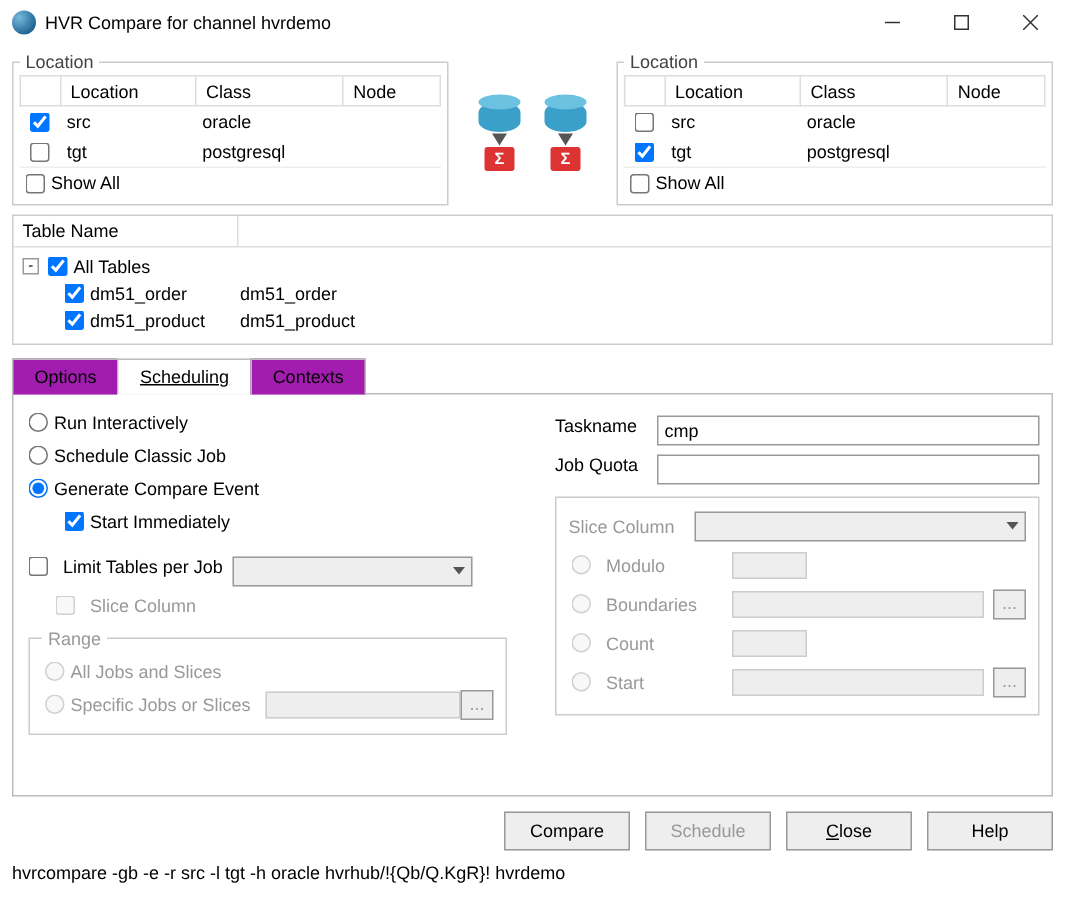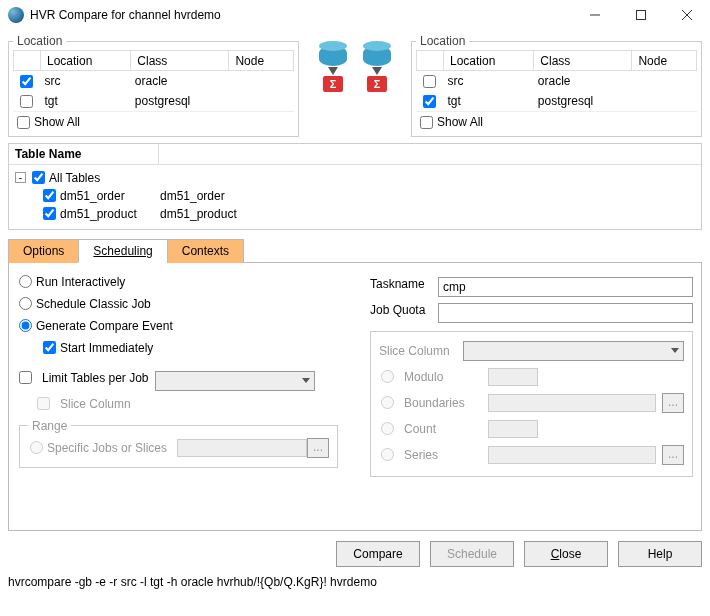--- a/index.html
+++ b/index.html
@@ -5,45 +5,45 @@
   * { box-sizing: border-box; font-family: "Segoe UI", Tahoma, sans-serif; font-size: 12px; }
   body { margin: 0; background: #fff; color: #000; width: 710px; height: 616px; overflow: hidden; }
   .titlebar { display: flex; align-items: center; height: 30px; padding: 0 0 0 8px; }
   .titlebar .icon { width: 16px; height: 16px; border-radius: 50%; background: radial-gradient(circle at 30% 30%, #7bd, #047); margin-right: 6px; }
   .titlebar .title { flex: 1; font-size: 12px; }
   .winbtn { width: 46px; height: 30px; display: flex; align-items: center; justify-content: center; }
   .winbtn svg { stroke: #333; }
   .content { padding: 4px 8px 0 8px; }
   fieldset.loc { border: 1px solid #ccc; padding: 2px 4px 4px 4px; margin: 0; }
   fieldset.loc legend { padding: 0 4px; color: #444; }
-  .top { display: flex; align-items: flex-start; gap: 6px; }
+  .top { display: flex; align-items: center; gap: 6px; }
   .top .col { flex: 1; }
   .dbicons { width: 100px; display: flex; align-items: center; justify-content: center; gap: 16px; padding-top: 12px; }
   .cyl { width: 28px; display:flex; flex-direction:column; align-items:center; }
   .cyl .disk { width:28px; height:20px; background:#3aa0c9; border-radius:14px/7px; position:relative; }
   .cyl .disk:before { content:""; position:absolute; top:-5px; left:0; width:28px; height:10px; background:#6bc1e0; border-radius:14px/5px; }
   .cyl .arrow { width:0;height:0;border-left:5px solid transparent;border-right:5px solid transparent;border-top:8px solid #555; margin:1px 0;}
   .cyl .sigma { width:20px;height:16px;background:#d33; color:#fff; font-weight:bold; text-align:center; line-height:16px; font-size:11px; border-radius:2px;}
   table.loctbl { width: 100%; border-collapse: collapse; }
   table.loctbl th { text-align: left; font-weight: normal; background: #fff; border: 1px solid #ddd; padding: 2px 6px; height: 20px; }
   table.loctbl td { padding: 1px 4px; height: 20px; }
   table.loctbl td.cbcell { width: 22px; text-align:center; }
   .showall { padding: 3px 2px; border-top: 1px solid #eee; }
   input[type=checkbox], input[type=radio] { vertical-align: middle; margin: 0 4px 0 2px; }
   .tables { border: 1px solid #ccc; margin-top: 6px; padding: 0; }
   .tables .hdr { display:flex; border-bottom:1px solid #ddd; }
-  .tables .hdr div { padding: 3px 6px; font-weight: bold; }
+  .tables .hdr div { padding: 3px 6px; }
   .tables .hdr .c1 { width: 150px; border-right:1px solid #ddd; }
   .tree { padding: 4px 6px 6px 6px; }
   .tree .row { display:flex; align-items:center; height: 18px; }
   .tree .exp { width:11px; height:11px; border:1px solid #999; text-align:center; line-height:9px; font-size:10px; margin-right:4px; }
   .tree .indent1 { margin-left: 26px; }
   .tree .bt { display:inline-block; width:100px; }
   .tabbar { display:flex; margin-top: 8px; border-bottom: 1px solid #bbb; }
-  .tab { padding: 4px 14px; border:1px solid #bbb; border-bottom:none; background:#fdba74; margin-right:-1px; position:relative; top:1px;}
+  .tab { padding: 4px 14px; border:1px solid #bbb; border-bottom:none; background:#a21caf; margin-right:-1px; position:relative; top:1px;}
   .tab.active { background:#fff; border-bottom:1px solid #fff;text-decoration:underline; }
   .tabbody { border:1px solid #bbb; border-top:none; padding: 8px; display:flex; gap:30px; height: 268px; }
   .leftpane { flex: 1; }
   .rightpane { flex: 1; }
   .radioopt { display:flex; align-items:center; height: 22px; }
   .subopt { margin-left: 24px; display:flex; align-items:center; height:22px; }
   .rowline { display:flex; align-items:flex-start; gap: 6px; margin-top: 6px; }
   .disabled { color:#999; }
   .txtinput { border:1px solid #999; height:20px; padding: 1px 4px; flex:1; }
   .combo { border:1px solid #999; background:#eee; height:20px; flex:1; display:flex; align-items:center; justify-content:flex-end; padding-right:4px; }
@@ -218,20 +218,24 @@
           </div>
       </div>
       <div class="rowline disabled" style="margin-left:18px">
         <input type="checkbox" disabled="" style="">
         <span>Slice Column</span>
       </div>
 
       <fieldset class="range disabled">
         <legend>Range</legend>
         <div class="radioopt">
+            <input type="radio" disabled="" style="">
+            <span>All Jobs and Slices</span>
+          </div>
+        <div class="radioopt">
           <input type="radio" disabled="" style="">
           <span style="width:130px;display:inline-block">Specific Jobs or Slices</span>
           <div class="grayinput"></div>
           <div class="smallbtn">...</div>
         </div>
       </fieldset>
     </div>
 
     <div class="rightpane">
       <div class="rowline">
@@ -261,21 +265,21 @@
             <div class="grayinput"></div>
             <div class="smallbtn">...</div>
           </div>
         <div class="slicerow">
             <input type="radio" disabled="" style="">
             <label>Count</label>
             <div class="graybox"></div>
           </div>
         <div class="slicerow">
             <input type="radio" disabled="" style="">
-            <label>Series</label>
+            <label>Start</label>
             <div class="grayinput"></div>
             <div class="smallbtn">...</div>
           </div>
       </div>
     </div>
   </div>
 </div>
 
 <div class="btnbar">
   <div class="btn">Compare</div>

